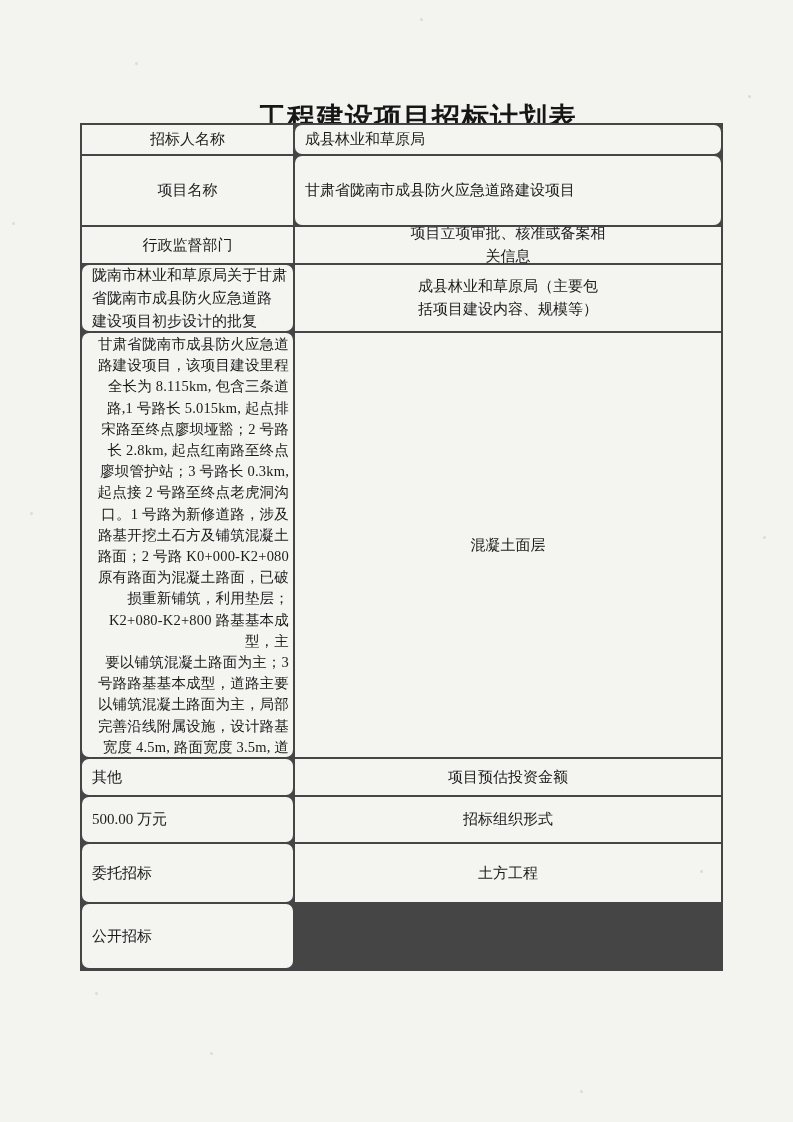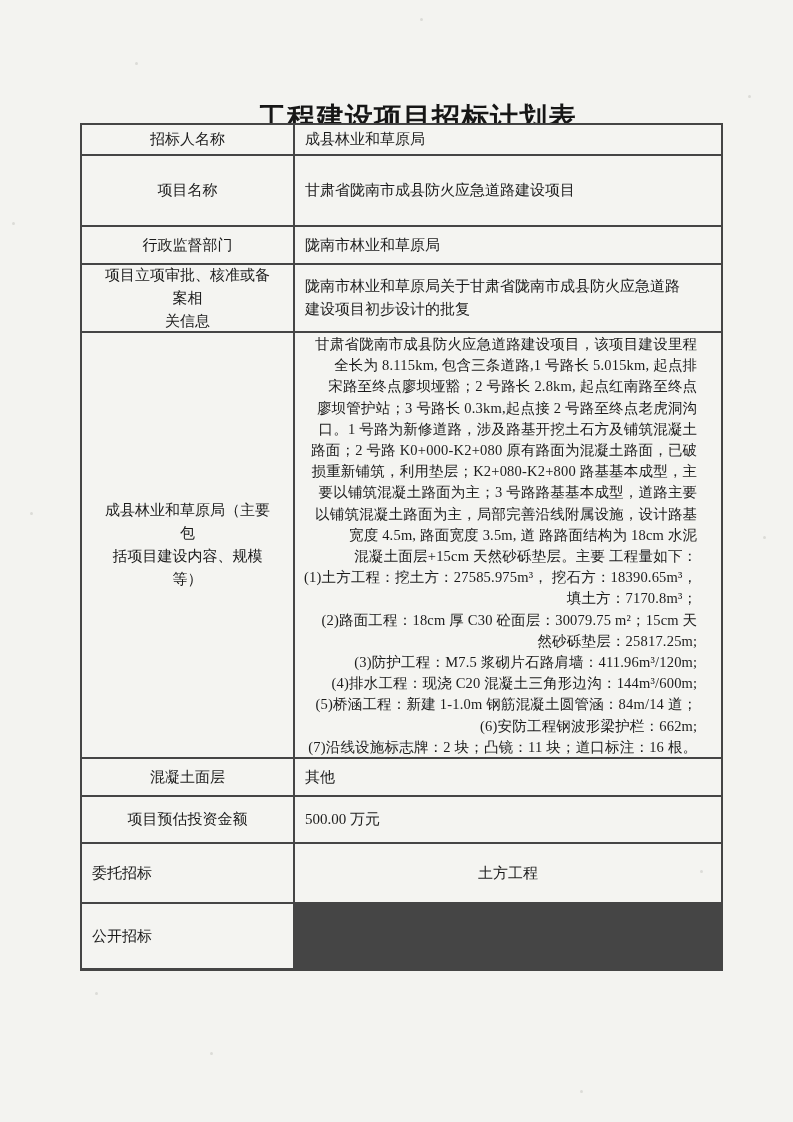--- a/index.html
+++ b/index.html
@@ -50,20 +50,21 @@
     white-space: pre-line;
     padding: 0 20px;
   }
   .cell.value {
     justify-content: flex-start;
     font-size: 15px;
     line-height: 23px;
     padding-left: 10px;
     padding-right: 6px;
     white-space: pre-line;
+    border-radius: 7px;
   }
   .cell.value.big {
     align-items: flex-start;
     font-size: 14.5px;
     line-height: 21.2px;
     padding: 1px 4px 0 9px;
     letter-spacing: 0.2px;
     text-align: right;
   }
 
@@ -83,21 +84,20 @@
 
   <div class="table">
 
     <div class="cell label">招标人名称</div>
     <div class="cell value">成县林业和草原局</div>
 
     <div class="cell label">项目名称</div>
     <div class="cell value">甘肃省陇南市成县防火应急道路建设项目</div>
 
     <div class="cell label">行政监督部门</div>
-    <div class="cell value">陇南市林业和草原局</div>
 
     <div class="cell label">项目立项审批、核准或备案相
 关信息</div>
     <div class="cell value">陇南市林业和草原局关于甘肃省陇南市成县防火应急道路
 建设项目初步设计的批复</div>
 
     <div class="cell label">成县林业和草原局（主要包
 括项目建设内容、规模等）</div>
     <div class="cell value big">甘肃省陇南市成县防火应急道路建设项目，该项目建设里程
 全长为 8.115km, 包含三条道路,1 号路长 5.015km, 起点排
@@ -119,20 +119,21 @@
 (5)桥涵工程：新建 1-1.0m 钢筋混凝土圆管涵：84m/14 道；
 (6)安防工程钢波形梁护栏：662m;
 (7)沿线设施标志牌：2 块；凸镜：11 块；道口标注：16 根。</div>
 
     <div class="cell label">混凝土面层</div>
     <div class="cell value">其他</div>
 
     <div class="cell label">项目预估投资金额</div>
     <div class="cell value">500.00 万元</div>
 
+    <div class="cell label">招标组织形式</div>
     <div class="cell value">委托招标</div>
 
     <div class="cell label">土方工程</div>
     <div class="cell value">公开招标</div>
 
   </div>
 
   <div class="speck" style="left:135px; top:62px;"></div>
   <div class="speck" style="left:420px; top:18px;"></div>
   <div class="speck" style="left:748px; top:95px;"></div>

